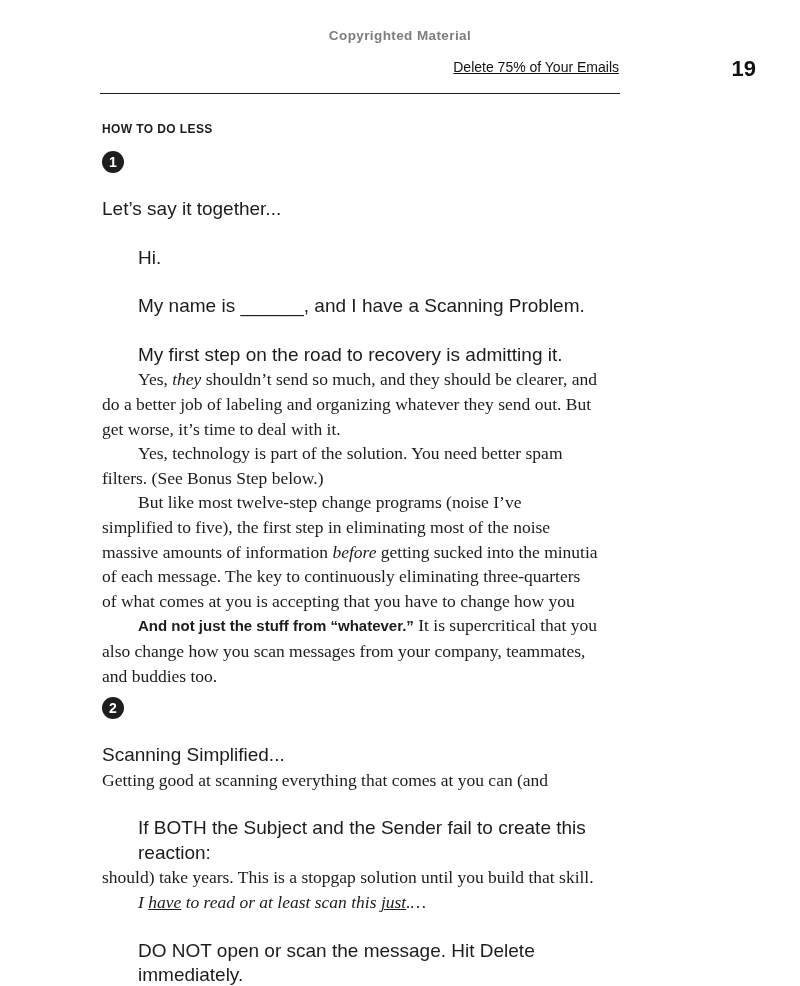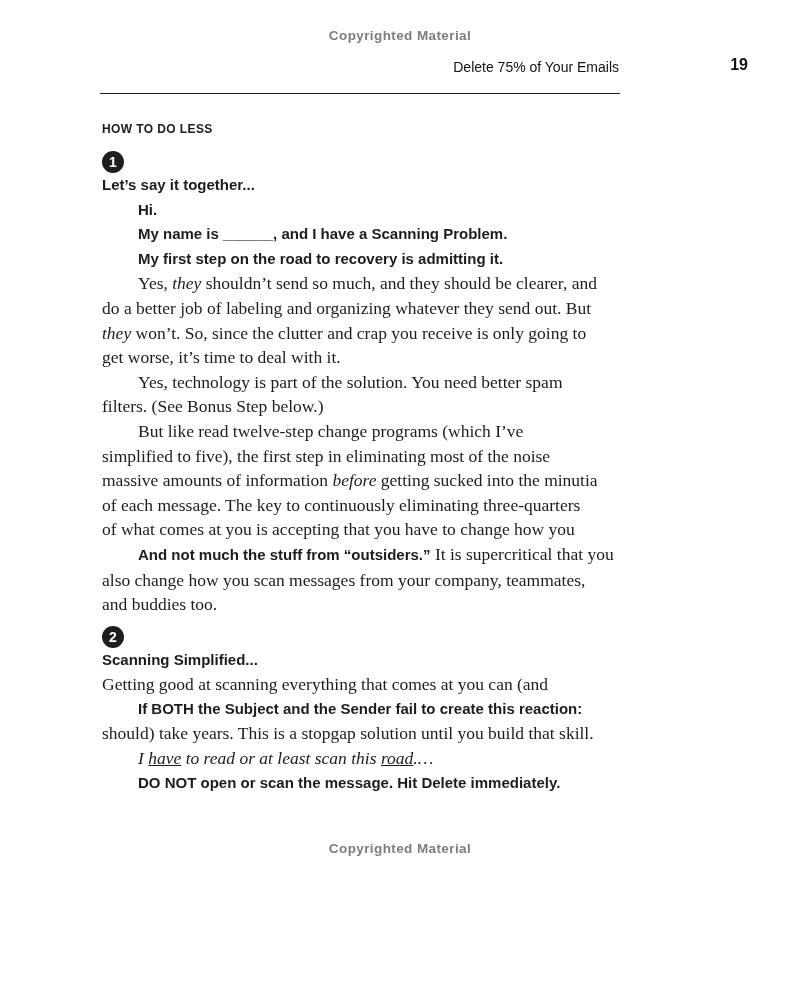--- a/index.html
+++ b/index.html
@@ -17,24 +17,24 @@
     font-weight:bold; font-size:13.5px; letter-spacing:0.4px;
     color:#7d7d7d;
   }
   .copyright.bottom { margin-top:46px; }
 
   .running-header {
     position:relative; height:16px; margin-top:15px;
     font-family:"Liberation Sans", sans-serif;
     font-size:14px; color:#111;
   }
-  .rh-title { position:absolute; right:181px; top:1px; }
+  .rh-title { position:absolute; right:181px; top:1px;text-decoration:underline; }
   .page-num {
-    position:absolute; right:52px; top:-2px;
-    font-weight:bold; font-size:16px; color:#111;
+    position:absolute; right:44px; top:-2px;
+    font-weight:bold; font-size:22px; color:#111;
   }
   .rule {
     margin:19px 180px 0 100px;
     border:none; border-top:1.4px solid #1c1c1c; height:0;
   }
 
   .content { margin-left:102px; width:524px; }
 
   .heading {
     margin-top:28px;
@@ -48,21 +48,21 @@
     background:#1e1e1e; color:#ffffff;
     font-family:"Liberation Sans", sans-serif;
     font-weight:bold; font-size:14px;
     display:flex; align-items:center; justify-content:center;
   }
   .circle.gap-top { margin-top:9px; }
 
   .line { line-height:24.6px; }
   .bs-line {
     font-family:"Liberation Sans", sans-serif;
-    font-weight:bold; font-size:15px;
+    font-weight:normal; font-size:19px;margin-top:24px;
   }
   .serif { font-family:"Liberation Serif", serif; font-size:17.5px; }
   .ind { padding-left:36px; }
 
   
   .i  { font-style:italic; }
   .u  { text-decoration:underline; text-decoration-thickness:1px;margin-top:37px; }
   .bs {
     font-family:"Liberation Sans", sans-serif;
     font-weight:bold; font-size:15px; font-style:normal;
@@ -89,43 +89,42 @@
     <div class="circle">1</div>
     <div class="line bs-line">Let’s say it together...</div>
 
     <div class="line bs-line ind">Hi.</div>
     <div class="line bs-line ind">My name is ______, and I have a Scanning Problem.</div>
     <div class="line bs-line ind">My first step on the road to recovery is admitting it.</div>
 
 
     <div class="line serif ind"><span>Yes, </span><span class="i">they</span><span> shouldn’t send so much, and they should be clearer, and</span></div>
     <div class="line serif"><span>do a better job of labeling and organizing whatever they send out. But</span></div>
-    <div class="line serif"><span class="i">they</span><span> won’t. So, since the clutter and crap you receive is only going to</span></div>
     <div class="line serif"><span>get worse, it’s time to deal with it.</span></div>
 
     <div class="line serif ind"><span>Yes, technology is part of the solution. You need better spam</span></div>
     <div class="line serif"><span>filters. (See Bonus Step below.)</span></div>
 
-    <div class="line serif ind"><span>But like read twelve-step change programs (which I’ve</span></div>
+    <div class="line serif ind"><span>But like most twelve-step change programs (noise I’ve</span></div>
     <div class="line serif"><span>simplified to five), the first step in eliminating most of the noise</span></div>
     <div class="line serif"><span>massive amounts of information </span><span class="i">before</span><span> getting sucked into the minutia</span></div>
     <div class="line serif"><span>of each message. The key to continuously eliminating three-quarters</span></div>
     <div class="line serif"><span>of what comes at you is accepting that you have to change how you</span></div>
 
-    <div class="line serif ind"><span class="bs">And not much the stuff from “outsiders.”</span><span> It is supercritical that you</span></div>
+    <div class="line serif ind"><span class="bs">And not just the stuff from “whatever.”</span><span> It is supercritical that you</span></div>
     <div class="line serif"><span>also change how you scan messages from your company, teammates,</span></div>
     <div class="line serif"><span>and buddies too.</span></div>
 
     <div class="circle gap-top">2</div>
     <div class="line bs-line">Scanning Simplified...</div>
 
     <div class="line serif">Getting good at scanning everything that comes at you can (and</div>
     <div class="line bs-line ind">If BOTH the Subject and the Sender fail to create this reaction:</div>
 
     <div class="line serif">should) take years. This is a stopgap solution until you build that skill.</div>
-    <div class="line serif ind"><span class="i">I </span><span class="i u">have</span><span class="i"> to read or at least scan this </span><span class="i u">road</span><span class="i">.…</span></div>
+    <div class="line serif ind"><span class="i">I </span><span class="i u">have</span><span class="i"> to read or at least scan this </span><span class="i u">just</span><span class="i">.…</span></div>
     <div class="line bs-line ind">DO NOT open or scan the message. Hit Delete immediately.</div>
 
   </div>
 
   <div class="copyright bottom">Copyrighted Material</div>
 
 </div>
 
 </body></html>

